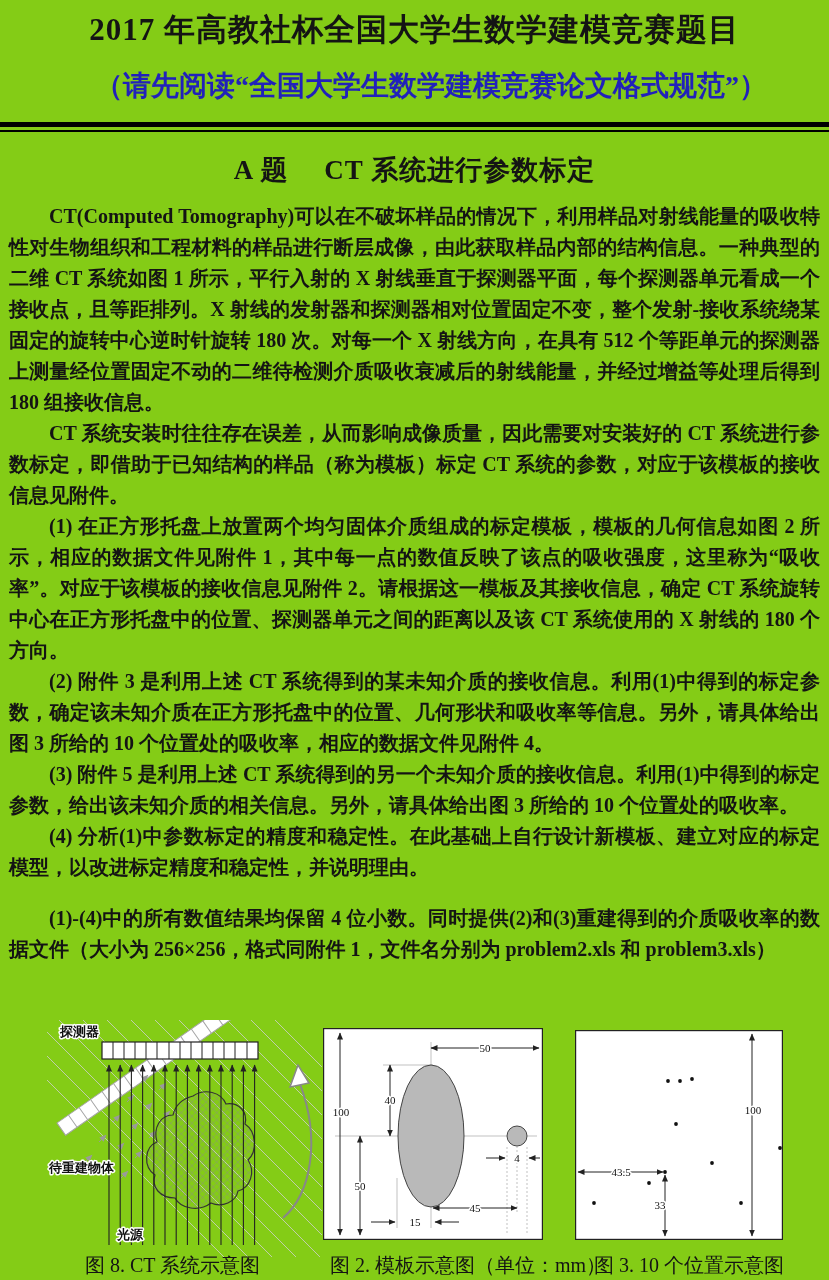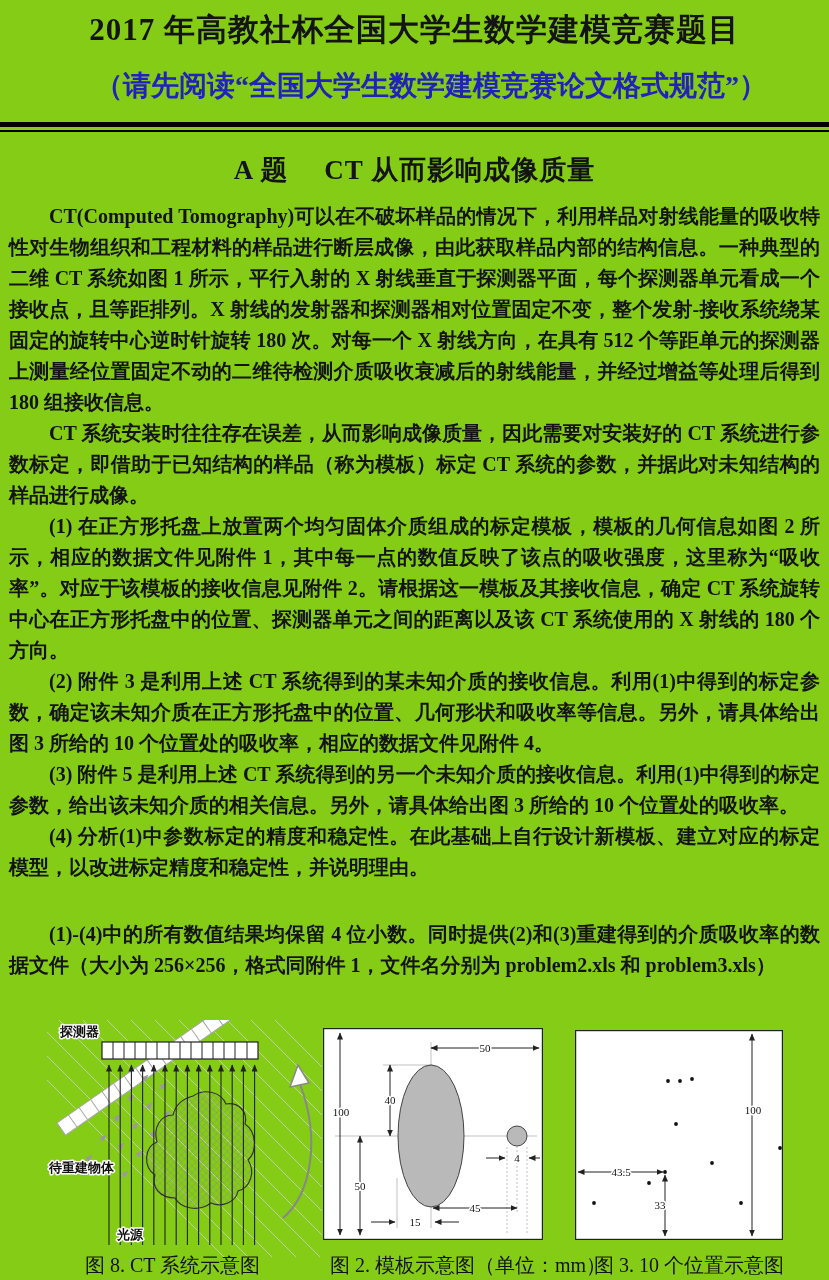--- a/index.html
+++ b/index.html
@@ -4,41 +4,41 @@
 <style>
   html,body{margin:0;padding:0;background:#fff;}
   .page{width:829px;height:1280px;background:#84cc16;position:relative;overflow:hidden;
         font-family:"Liberation Serif","DejaVu Serif",serif;color:#141414;}
   .doc-title{text-align:center;font-size:31px;font-weight:700;margin:9px 0 0;letter-spacing:1px;}
   .doc-subtitle{text-align:center;font-size:28px;font-weight:700;margin:16px 0 0;color:#2121bb;}
   .double-rule{margin-top:17px;height:3px;border-top:5px solid #000;border-bottom:2px solid #000;}
   .problem-heading{text-align:center;font-size:27px;font-weight:700;margin:20px 0 13px;letter-spacing:1px;}
   .content{padding:0 9px;font-size:20px;line-height:31px;text-align:justify;height:812px;overflow:hidden;}
   .content p{margin:0;text-indent:2em;font-weight:bold;}
-  .content p.gap-before{margin-top:36px;}
+  .content p.gap-before{margin-top:20px;}
   .fig-panel{position:absolute;}
   .fig-caption{position:absolute;top:1252px;font-size:20px;text-align:center;white-space:nowrap;}
   svg text{font-family:"Liberation Serif","DejaVu Serif",serif;fill:#111;
            paint-order:stroke;stroke:#fff;stroke-width:3px;stroke-linejoin:round;}
   svg text.dim{font-size:11px;text-anchor:middle;}
   svg text.flabel{font-size:13px;font-weight:700;}
 </style>
 </head>
 <body>
 
 <div class="page">
 
   <h1 class="doc-title">2017 年高教社杯全国大学生数学建模竞赛题目</h1>
   <div class="doc-subtitle" style="color: rgb(33, 33, 187); margin-left: 33px;">（请先阅读“全国大学生数学建模竞赛论文格式规范”）</div>
   <div class="double-rule"></div>
-  <h2 class="problem-heading">A 题　 CT 从而影响成像质量</h2>
+  <h2 class="problem-heading">A 题　 CT 系统进行参数标定</h2>
 
   <div class="content">
     <p>CT(Computed Tomography)可以在不破坏样品的情况下，利用样品对射线能量的吸收特性对生物组织和工程材料的样品进行断层成像，由此获取样品内部的结构信息。一种典型的二维 CT 系统如图 1 所示，平行入射的 X 射线垂直于探测器平面，每个探测器单元看成一个接收点，且等距排列。X 射线的发射器和探测器相对位置固定不变，整个发射-接收系统绕某固定的旋转中心逆时针旋转 180 次。对每一个 X 射线方向，在具有 512 个等距单元的探测器上测量经位置固定不动的二维待检测介质吸收衰减后的射线能量，并经过增益等处理后得到 180 组接收信息。</p>
-    <p>CT 系统安装时往往存在误差，从而影响成像质量，因此需要对安装好的 CT 系统进行参数标定，即借助于已知结构的样品（称为模板）标定 CT 系统的参数，并据此对未知结构的样品进行成像。</p>
+    <p>CT 系统安装时往往存在误差，从而影响成像质量，因此需要对安装好的 CT 系统进行参数标定，即借助于已知结构的样品（称为模板）标定 CT 系统的参数，对应于该模板的接收信息见附件。</p>
     <p>(1) 在正方形托盘上放置两个均匀固体介质组成的标定模板，模板的几何信息如图 2 所示，相应的数据文件见附件 1，其中每一点的数值反映了该点的吸收强度，这里称为“吸收率”。对应于该模板的接收信息见附件 2。请根据这一模板及其接收信息，确定 CT 系统旋转中心在正方形托盘中的位置、探测器单元之间的距离以及该 CT 系统使用的 X 射线的 180 个方向。</p>
     <p>(2) 附件 3 是利用上述 CT 系统得到的某未知介质的接收信息。利用(1)中得到的标定参数，确定该未知介质在正方形托盘中的位置、几何形状和吸收率等信息。另外，请具体给出图 3 所给的 10 个位置处的吸收率，相应的数据文件见附件 4。</p>
     <p>(3) 附件 5 是利用上述 CT 系统得到的另一个未知介质的接收信息。利用(1)中得到的标定参数，给出该未知介质的相关信息。另外，请具体给出图 3 所给的 10 个位置处的吸收率。</p>
     <p>(4) 分析(1)中参数标定的精度和稳定性。在此基础上自行设计新模板、建立对应的标定模型，以改进标定精度和稳定性，并说明理由。</p>
     <p class="gap-before">(1)-(4)中的所有数值结果均保留 4 位小数。同时提供(2)和(3)重建得到的介质吸收率的数据文件（大小为 256×256，格式同附件 1，文件名分别为 problem2.xls 和 problem3.xls）</p>
   </div>
 
   <div class="fig-panel" style="left:47px;top:1020px;">
     <svg width="275" height="237" viewBox="0 0 275 237">
       <defs>

